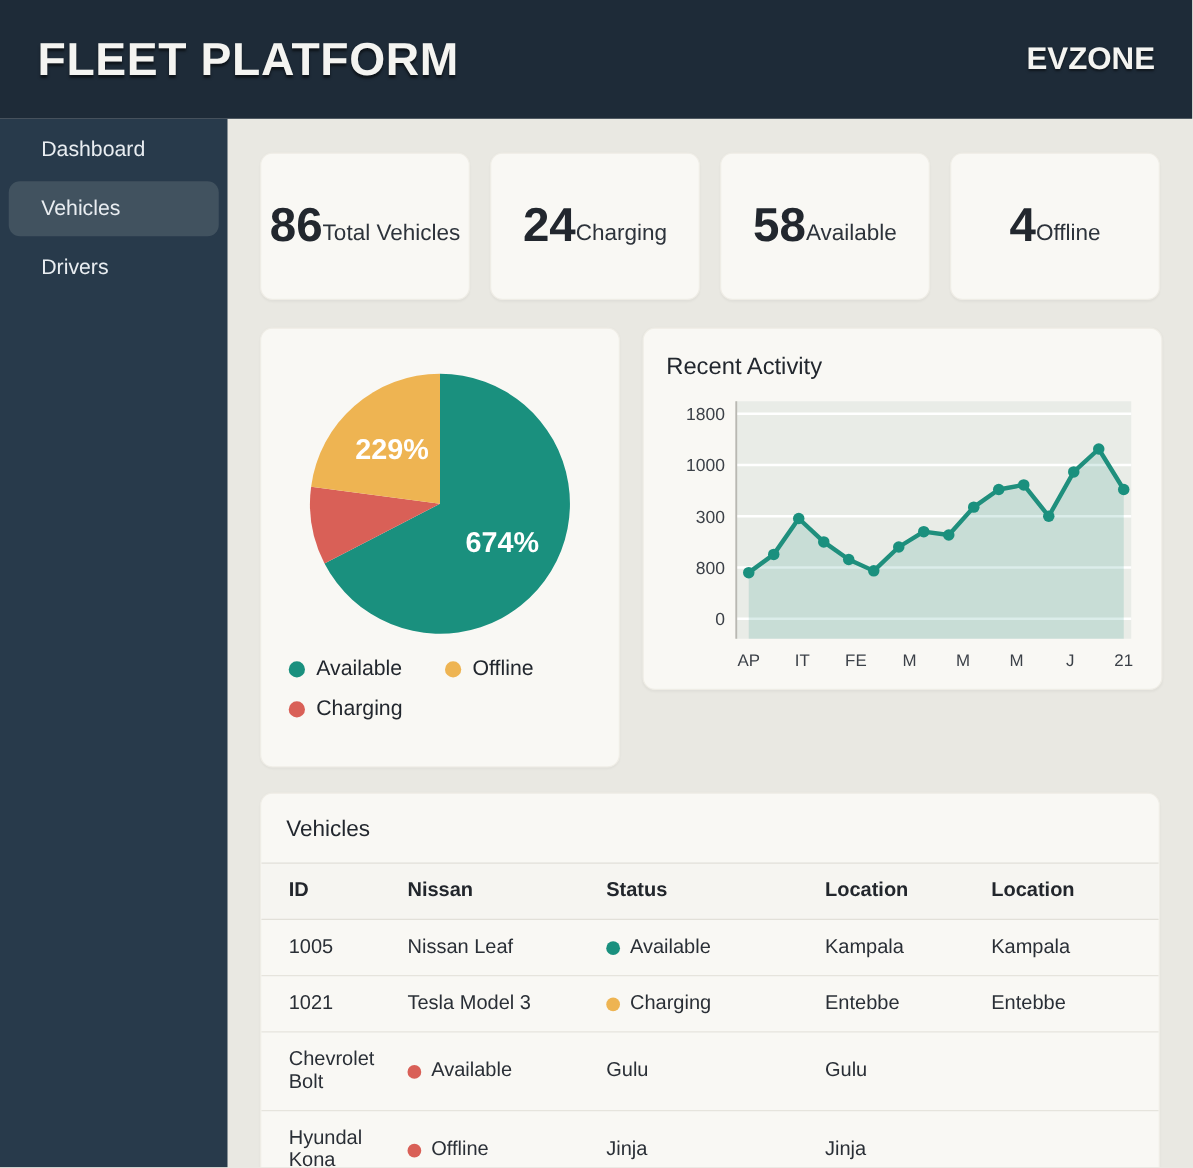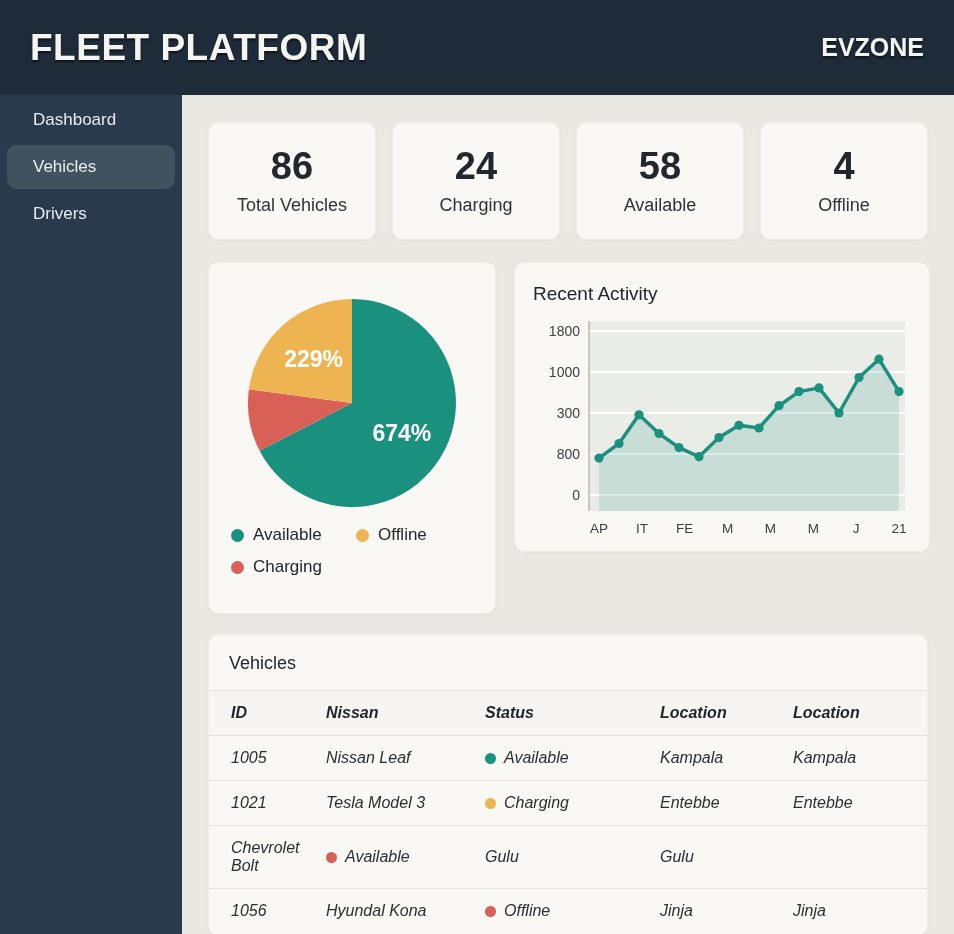--- a/index.html
+++ b/index.html
@@ -36,21 +36,21 @@
     font-size:17px; color:#e9edf1; cursor:pointer;
   }
   .side-item.active { background:#41525f; }
 
   .main { flex:1; padding:27px 26px 20px 26px; overflow:hidden; }
 
   
   .stats { display:grid; grid-template-columns:repeat(4,1fr); gap:16px; }
   .stat-card {
     background:#f9f8f4; border:1px solid #efede6; border-radius:10px;
-    height:118px; display:flex; flex-direction:column; align-items:center; justify-content:center;
+    height:118px; display:flex; flex-direction:row; align-items:center; justify-content:center;
     box-shadow:0 1px 2px rgba(0,0,0,0.04);
   }
   .stat-value { font-size:38px; font-weight:600; color:#22272e; line-height:1; }
   .stat-label { font-size:18px; color:#2d333b; margin-top:10px; }
 
   .card {
     background:#f9f8f4; border:1px solid #efede6; border-radius:10px;
     box-shadow:0 1px 2px rgba(0,0,0,0.04);
   }
   .card-title { font-size:19px; color:#22272e; font-weight:500; }
@@ -66,21 +66,21 @@
   .legend-item { display:flex; align-items:center; font-size:17px; color:#22272e; }
   .legend-dot { width:13px; height:13px; border-radius:50%; margin-right:9px; flex:0 0 13px; }
 
   .activity-card { flex:1; height:290px; padding:20px 18px 14px 18px; }
   .line-wrap { margin-top:10px; }
   svg text { font-family:"Liberation Sans", sans-serif; }
 
   
   .table-card { margin-top:20px; overflow:hidden; padding-bottom:2px; }
   .table-title-row { padding:18px 20px 16px 20px; font-size:18px; color:#22272e; }
-  .tgrid { display:grid; grid-template-columns:95px 159px 175px 133px 1fr; padding-left:18px;font-style:italic; }
+  .tgrid { display:grid; grid-template-columns:95px 159px 175px 133px 1fr; padding-left:18px; }
   .thead { border-top:1px solid #e2e0d9; border-bottom:1px solid #e2e0d9; background:#f6f5f1; }
   .th { padding:13px 4px; font-size:16px; font-weight:600; color:#22262c; }
   .trow { border-bottom:1px solid #e6e4dd; cursor:pointer; }
   .trow:last-child { border-bottom:none; }
   .td { padding:13px 4px; font-size:16px; color:#2a2f36; display:flex; align-items:center; }
   .status-dot { width:11px; height:11px; border-radius:50%; margin-right:8px; flex:0 0 11px; }
 </style>
 </head>
 <body>
 
@@ -229,21 +229,20 @@
             <div class="tgrid trow">
               <div class="td">Chevrolet Bolt</div>
               <div class="td">
                 <span class="status-dot" style="background:#d96057"></span>
                 <span>Available</span>
               </div>
               <div class="td">Gulu</div>
               <div class="td">Gulu</div>
             </div>
             <div class="tgrid trow">
-              <div class="td">1056</div>
               <div class="td">Hyundal Kona</div>
               <div class="td">
                 <span class="status-dot" style="background:#d96057"></span>
                 <span>Offline</span>
               </div>
               <div class="td">Jinja</div>
               <div class="td">Jinja</div>
             </div>
           </div>
       </div>

